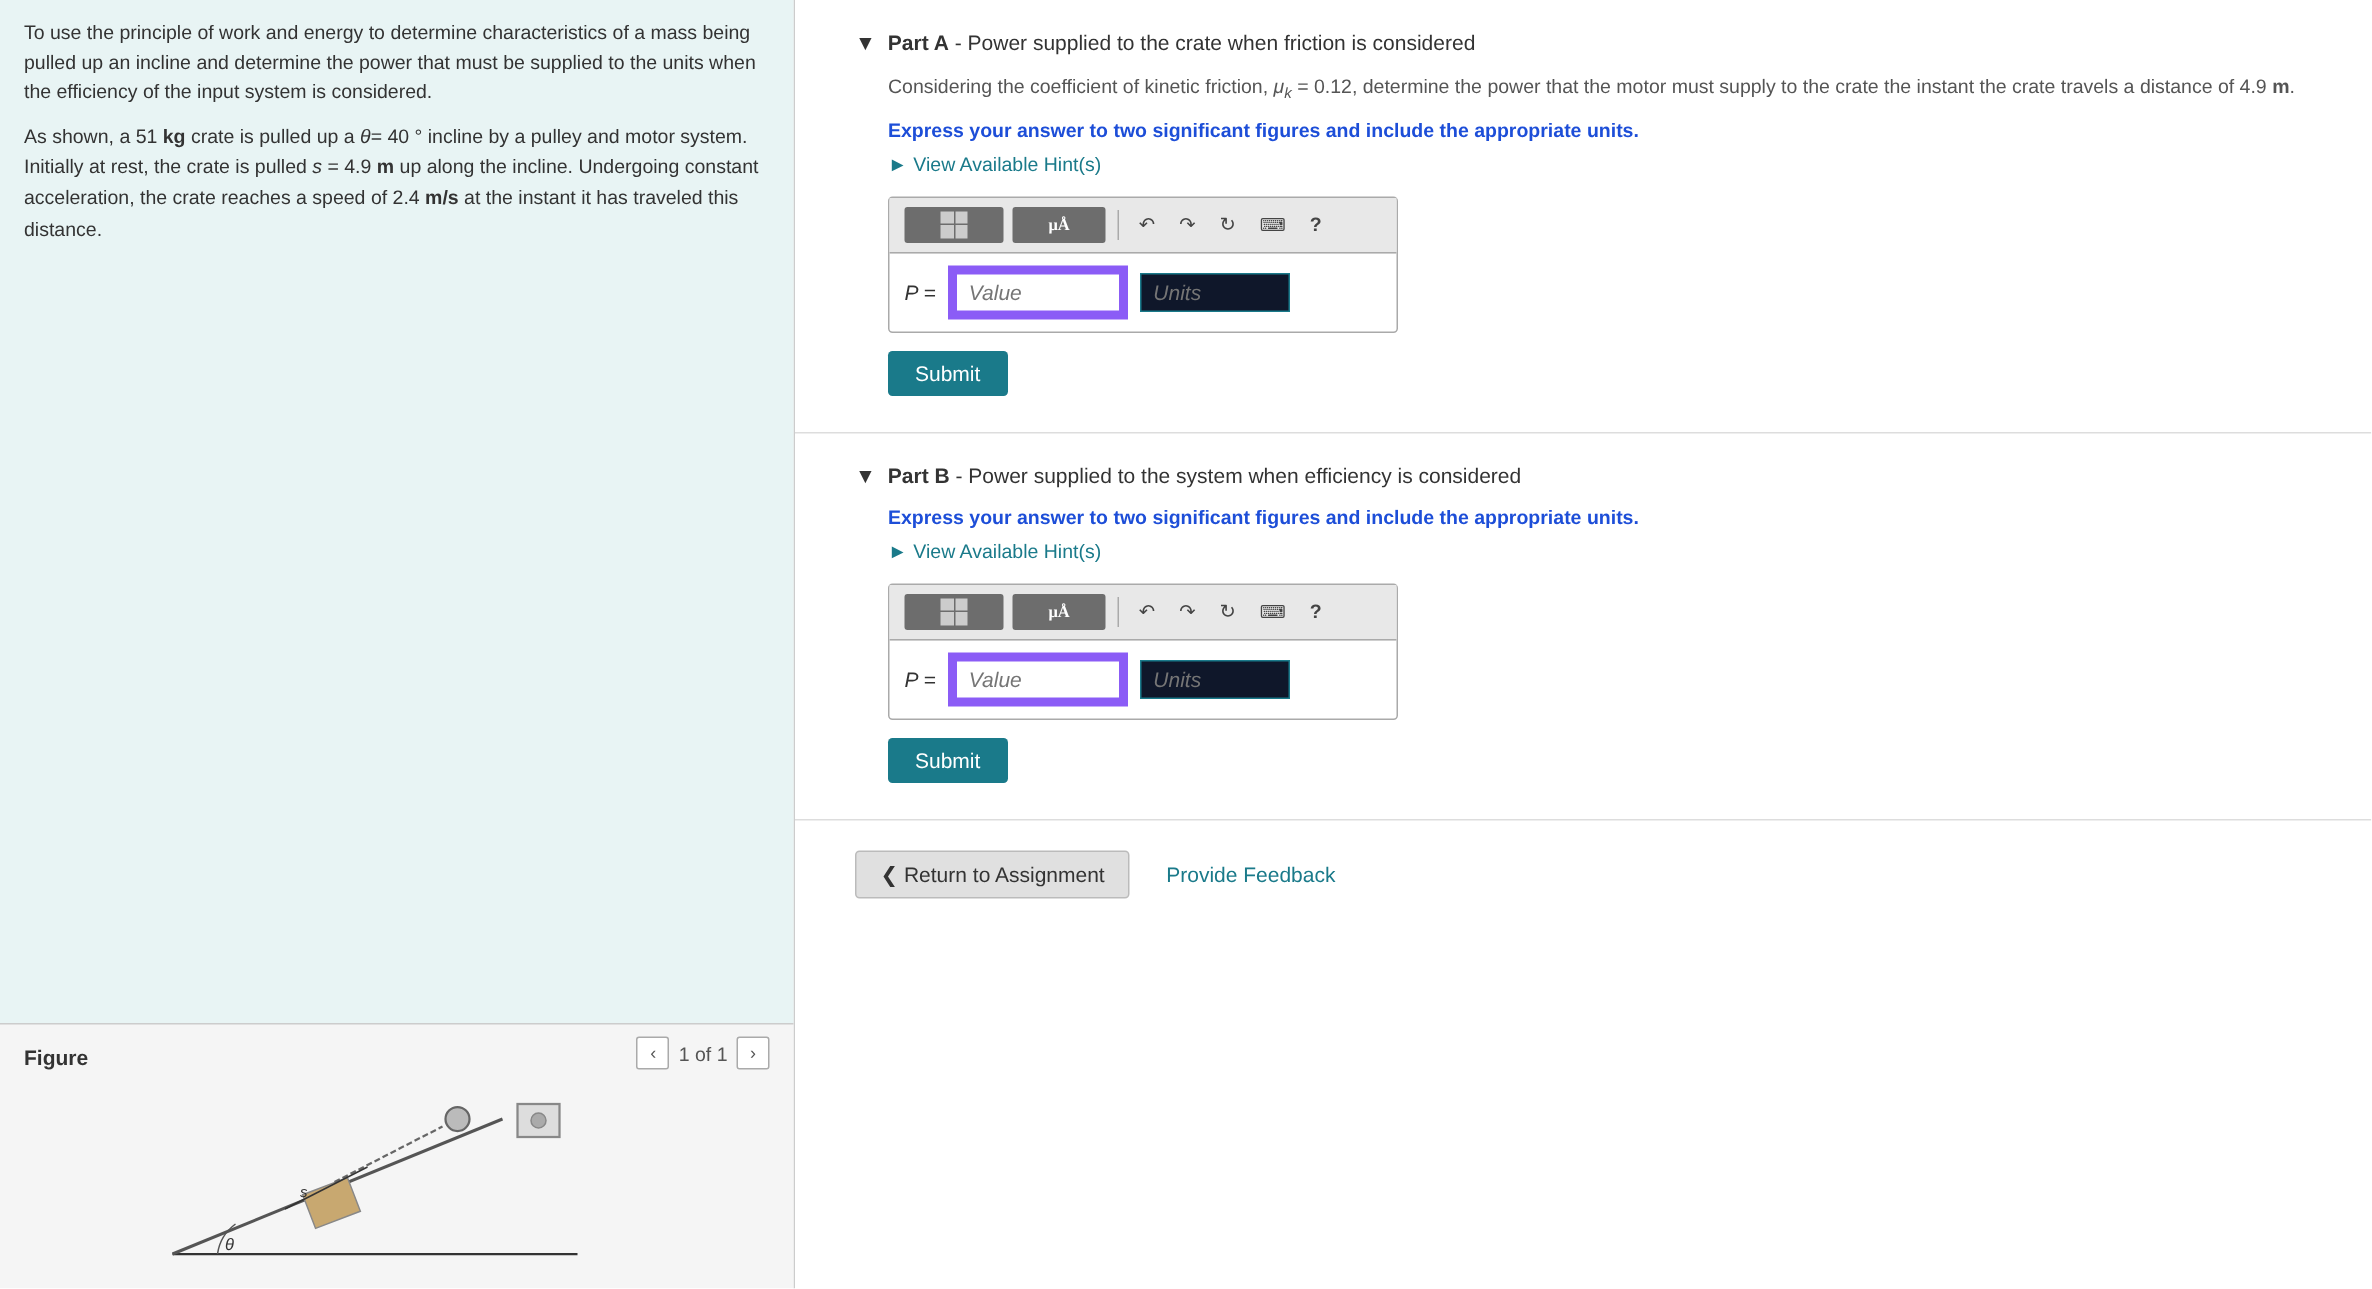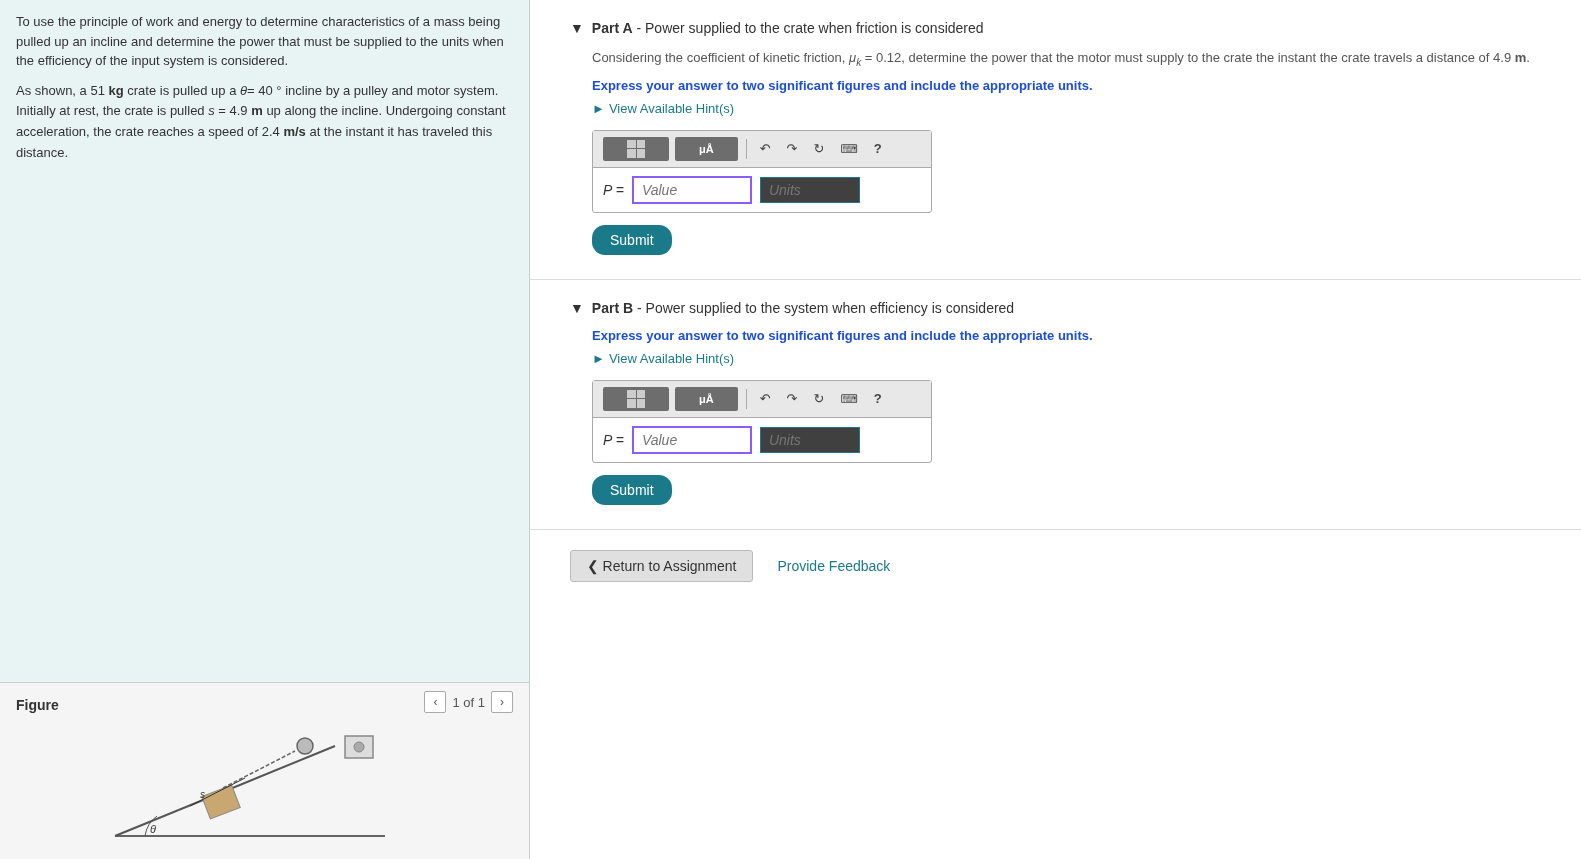--- a/index.html
+++ b/index.html
@@ -169,20 +169,21 @@
       color: #fff;
       font-size: 11px;
       padding: 3px 24px;
       cursor: pointer;
       border-radius: 2px;
       display: flex;
       align-items: center;
       justify-content: center;
       min-width: 28px;
       height: 24px;
+      font-family: Liberation Serif, serif;
     }
     .toolbar-btn-grid {
       display: grid;
       grid-template-columns: 1fr 1fr;
       grid-template-rows: 1fr 1fr;
       gap: 1px;
       width: 18px;
       height: 18px;
     }
     .toolbar-btn-grid span {
@@ -204,47 +205,47 @@
       padding: 8px 10px;
       gap: 8px;
     }
     .input-label {
       font-size: 14px;
       color: #333;
       font-style: italic;
       white-space: nowrap;
     }
     .value-input {
-      border: 2px solid #8b5cf6;
+      border: 6px solid #8b5cf6;
       padding: 4px 8px;
       font-size: 14px;
       font-style: italic;
       color: #aaa;
       width: 120px;
       outline: none;
       background: #fff;
     }
     .units-input {
       border: 1px solid #1a7a8a;
       padding: 4px 8px;
       font-size: 14px;
       font-style: italic;
       color: #aaa;
       width: 100px;
       outline: none;
-      background: #404040;
+      background: #0f172a;
     }
     .submit-btn {
       background: #1a7a8a;
       color: #fff;
       border: none;
       padding: 7px 18px;
       font-size: 14px;
       cursor: pointer;
-      border-radius: 13px;
+      border-radius: 3px;
       margin-left: 22px;
       margin-top: 12px;
     }
 
     
     .bottom-bar {
       padding: 20px 40px;
       display: flex;
       align-items: center;
       gap: 24px;

